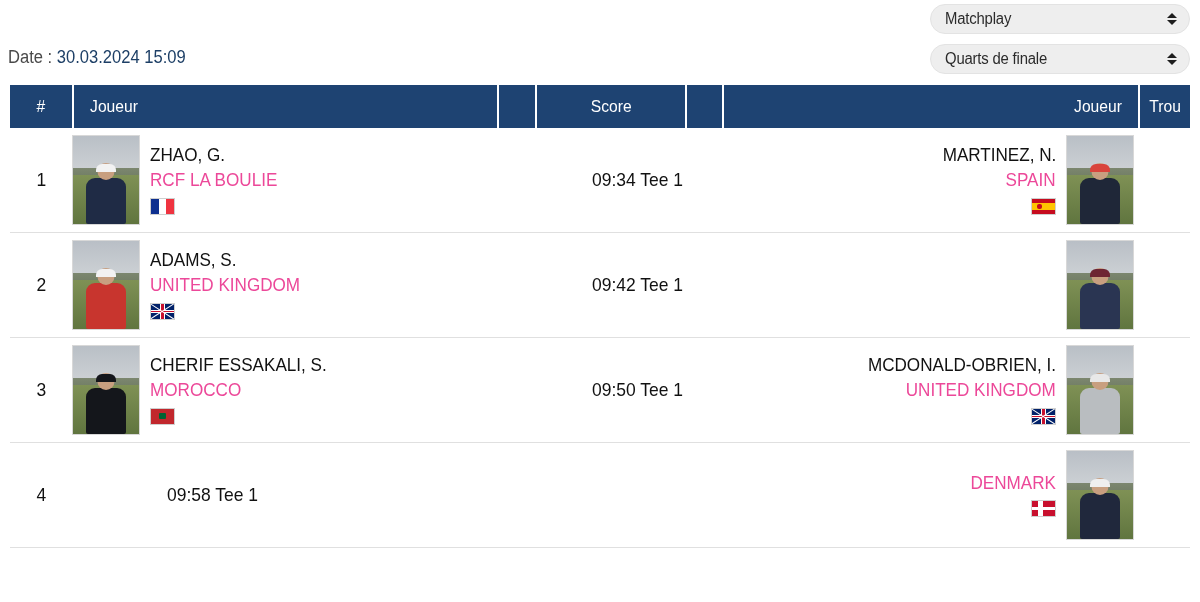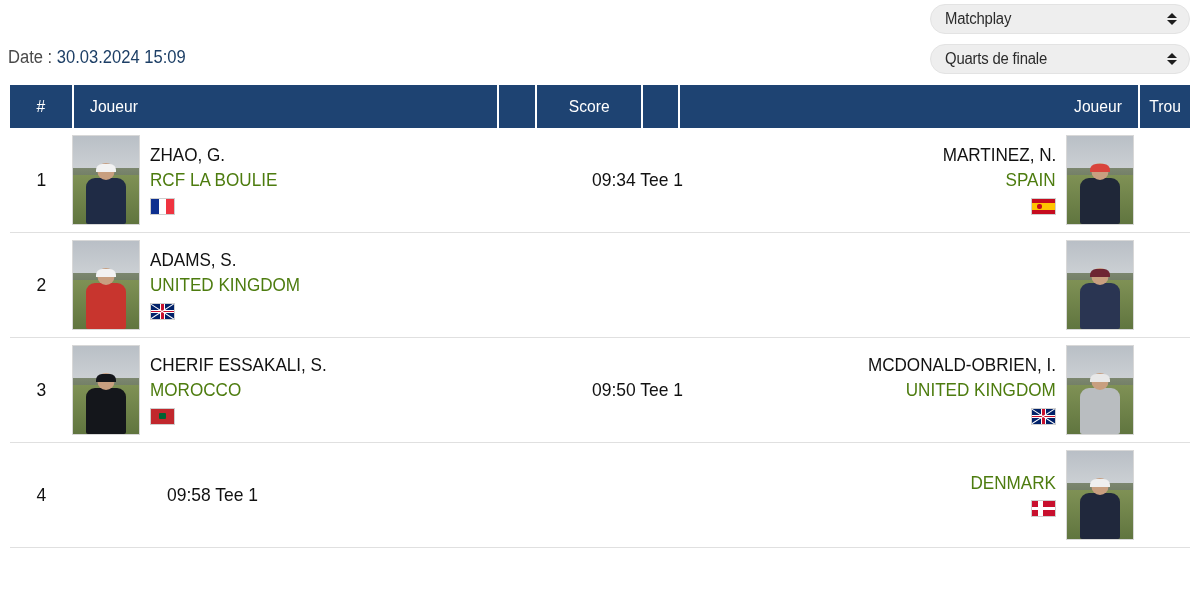--- a/index.html
+++ b/index.html
@@ -78,21 +78,21 @@
     display: flex; align-items: center;
     font-size: 17px;
     white-space: nowrap;
     transform-origin: center;
   }
   .th-inner { transform: scaleX(0.92); }
   .col-num   { width: 62px; justify-content: center; }
   .col-p1    { width: 425px; justify-content: flex-start; padding-left: 14px;
                border-left: 2px solid #ffffff; }
   .col-gap1  { width: 38px; border-left: 2px solid #ffffff; }
-  .col-score { width: 106px; justify-content: center; border-left: 2px solid #ffffff; }
+  .col-score { width: 150px; justify-content: center; border-left: 2px solid #ffffff; }
   .col-gap2  { width: 37px; border-left: 2px solid #ffffff; }
   .col-p2    { flex: 1; justify-content: flex-end; padding-right: 14px;
                border-left: 2px solid #ffffff; }
   .col-trou  { width: 52px; justify-content: center; border-left: 2px solid #ffffff; }
 
   .subhead {
     height: 38px;
     background: #5b85bd;
     display: flex; align-items: center; justify-content: center;
     color: #ffffff;
@@ -164,21 +164,21 @@
     border-radius: 6px 6px 0 0;
   }
 
   .info { display: flex; flex-direction: column; gap: 4px; }
   .info-left { align-items: flex-start; }
   .info-right { align-items: flex-end; }
   .pname {
     font-size: 19px; color: #111; white-space: nowrap; line-height: 1.1;
   }
   .pclub {
-    font-size: 19px; color: #4d7c0f; white-space: nowrap; line-height: 1.1;
+    font-size: 19px; color: #ec4899; white-space: nowrap; line-height: 1.1;
   }
   .pname span, .pclub span { display:inline-block; transform: scaleX(0.9); }
   .info-left .pname span, .info-left .pclub span { transform-origin: left center; }
   .info-right .pname span, .info-right .pclub span { transform-origin: right center; }
 
   .flag {
     width: 25px; height: 17px;
     border: 1px solid #cfcfcf;
     position: relative;
     overflow: hidden;
@@ -323,20 +323,21 @@
                 <i class="s" style="left:0;top:45.5%;width:100%;height:9%;background:#C8102E"></i>
                 <i class="s" style="left:45.5%;top:0;width:9%;height:100%;background:#C8102E"></i>
                 <i class="s" style="left:-20%;top:46%;width:140%;height:8%;background:#fff;transform:rotate(33deg)"></i>
                 <i class="s" style="left:-20%;top:46%;width:140%;height:8%;background:#fff;transform:rotate(-33deg)"></i>
               </div>
       </div>
     </div>
 
     <div class="cell-gapL"></div>
 
+    <div class="cell-score"><span>09:42 Tee 1</span></div>
 
     <div class="cell-gapR"></div>
 
     <div class="side side-right">
       <div class="photo">
               <div class="sky"></div>
               <div class="trees"></div>
               <div class="grass"></div>
               <div class="body" style="background:#2a3552"></div>
               <div class="head"></div>

